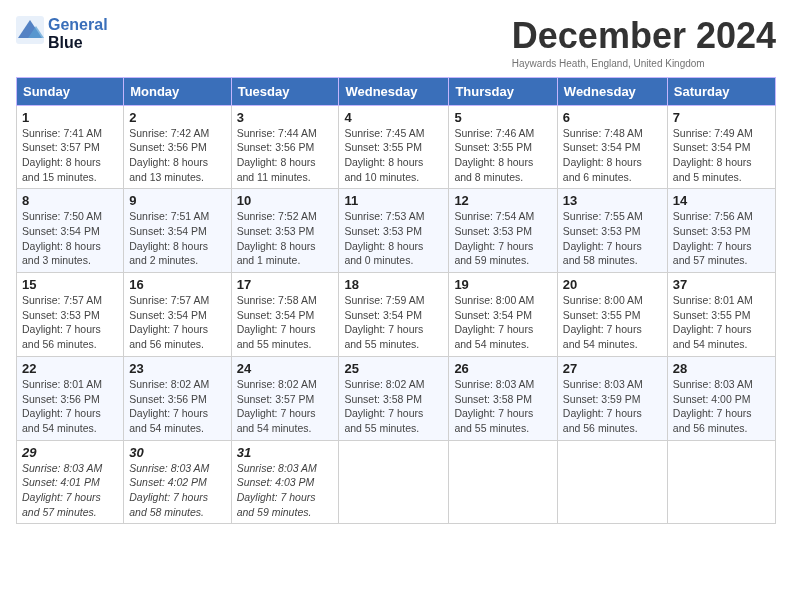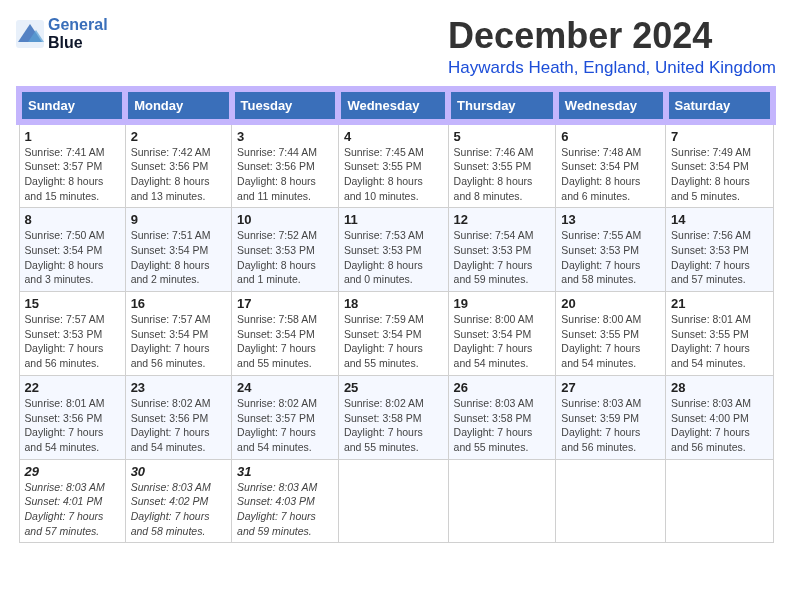--- a/index.html
+++ b/index.html
@@ -11,55 +11,54 @@
       padding: 16px;
     }
     .header {
       display: flex;
       align-items: flex-start;
       justify-content: space-between;
       margin-bottom: 4px;
     }
     .logo {
       display: flex;
-      align-items: center;
     }
     .logo-icon {
       width: 28px;
       height: 28px;
       margin-right: 4px;
     }
     .title-block {
       text-align: left;
     }
     .month-title {
       font-size: 36px;
       font-weight: bold;
       color: #333;
       line-height: 1.1;
     }
     .location {
-      font-size: 17px;
-      color: #1d4ed8;
+      font-size: 10px;
+      color: #737373;
       margin-top: 2px;
     }
     .calendar-table {
       width: 100%;
       border-collapse: collapse;
       margin-top: 8px;
       font-size: 11px;
     }
     .calendar-table th {
       background-color: #3a6fba;
       color: #fff;
       text-align: left;
       padding: 6px 6px;
       font-size: 13px;
       font-weight: bold;
-      border: 6px solid #c4b5fd;
+      border: 1px solid #c4b5fd;
     }
     .calendar-table td {
       border: 1px solid #d0d0d0;
       vertical-align: top;
       padding: 4px 5px;
       width: 113px;
       min-height: 80px;
       background: #fff;
     }
     .calendar-table tr:nth-child(even) td {
@@ -200,21 +199,21 @@
         </td>
         <td>
           <span class="day-number">19</span>
           <div class="day-detail">Sunrise: 8:00 AM<br>Sunset: 3:54 PM<br>Daylight: 7 hours and 54 minutes.</div>
         </td>
         <td>
           <span class="day-number">20</span>
           <div class="day-detail">Sunrise: 8:00 AM<br>Sunset: 3:55 PM<br>Daylight: 7 hours and 54 minutes.</div>
         </td>
         <td>
-          <span class="day-number">21</span>
+          <span class="day-number">37</span>
           <div class="day-detail">Sunrise: 8:01 AM<br>Sunset: 3:55 PM<br>Daylight: 7 hours and 54 minutes.</div>
         </td>
       </tr>
       <tr>
         <td>
           <span class="day-number">22</span>
           <div class="day-detail">Sunrise: 8:01 AM<br>Sunset: 3:56 PM<br>Daylight: 7 hours and 54 minutes.</div>
         </td>
         <td>
           <span class="day-number">23</span>

